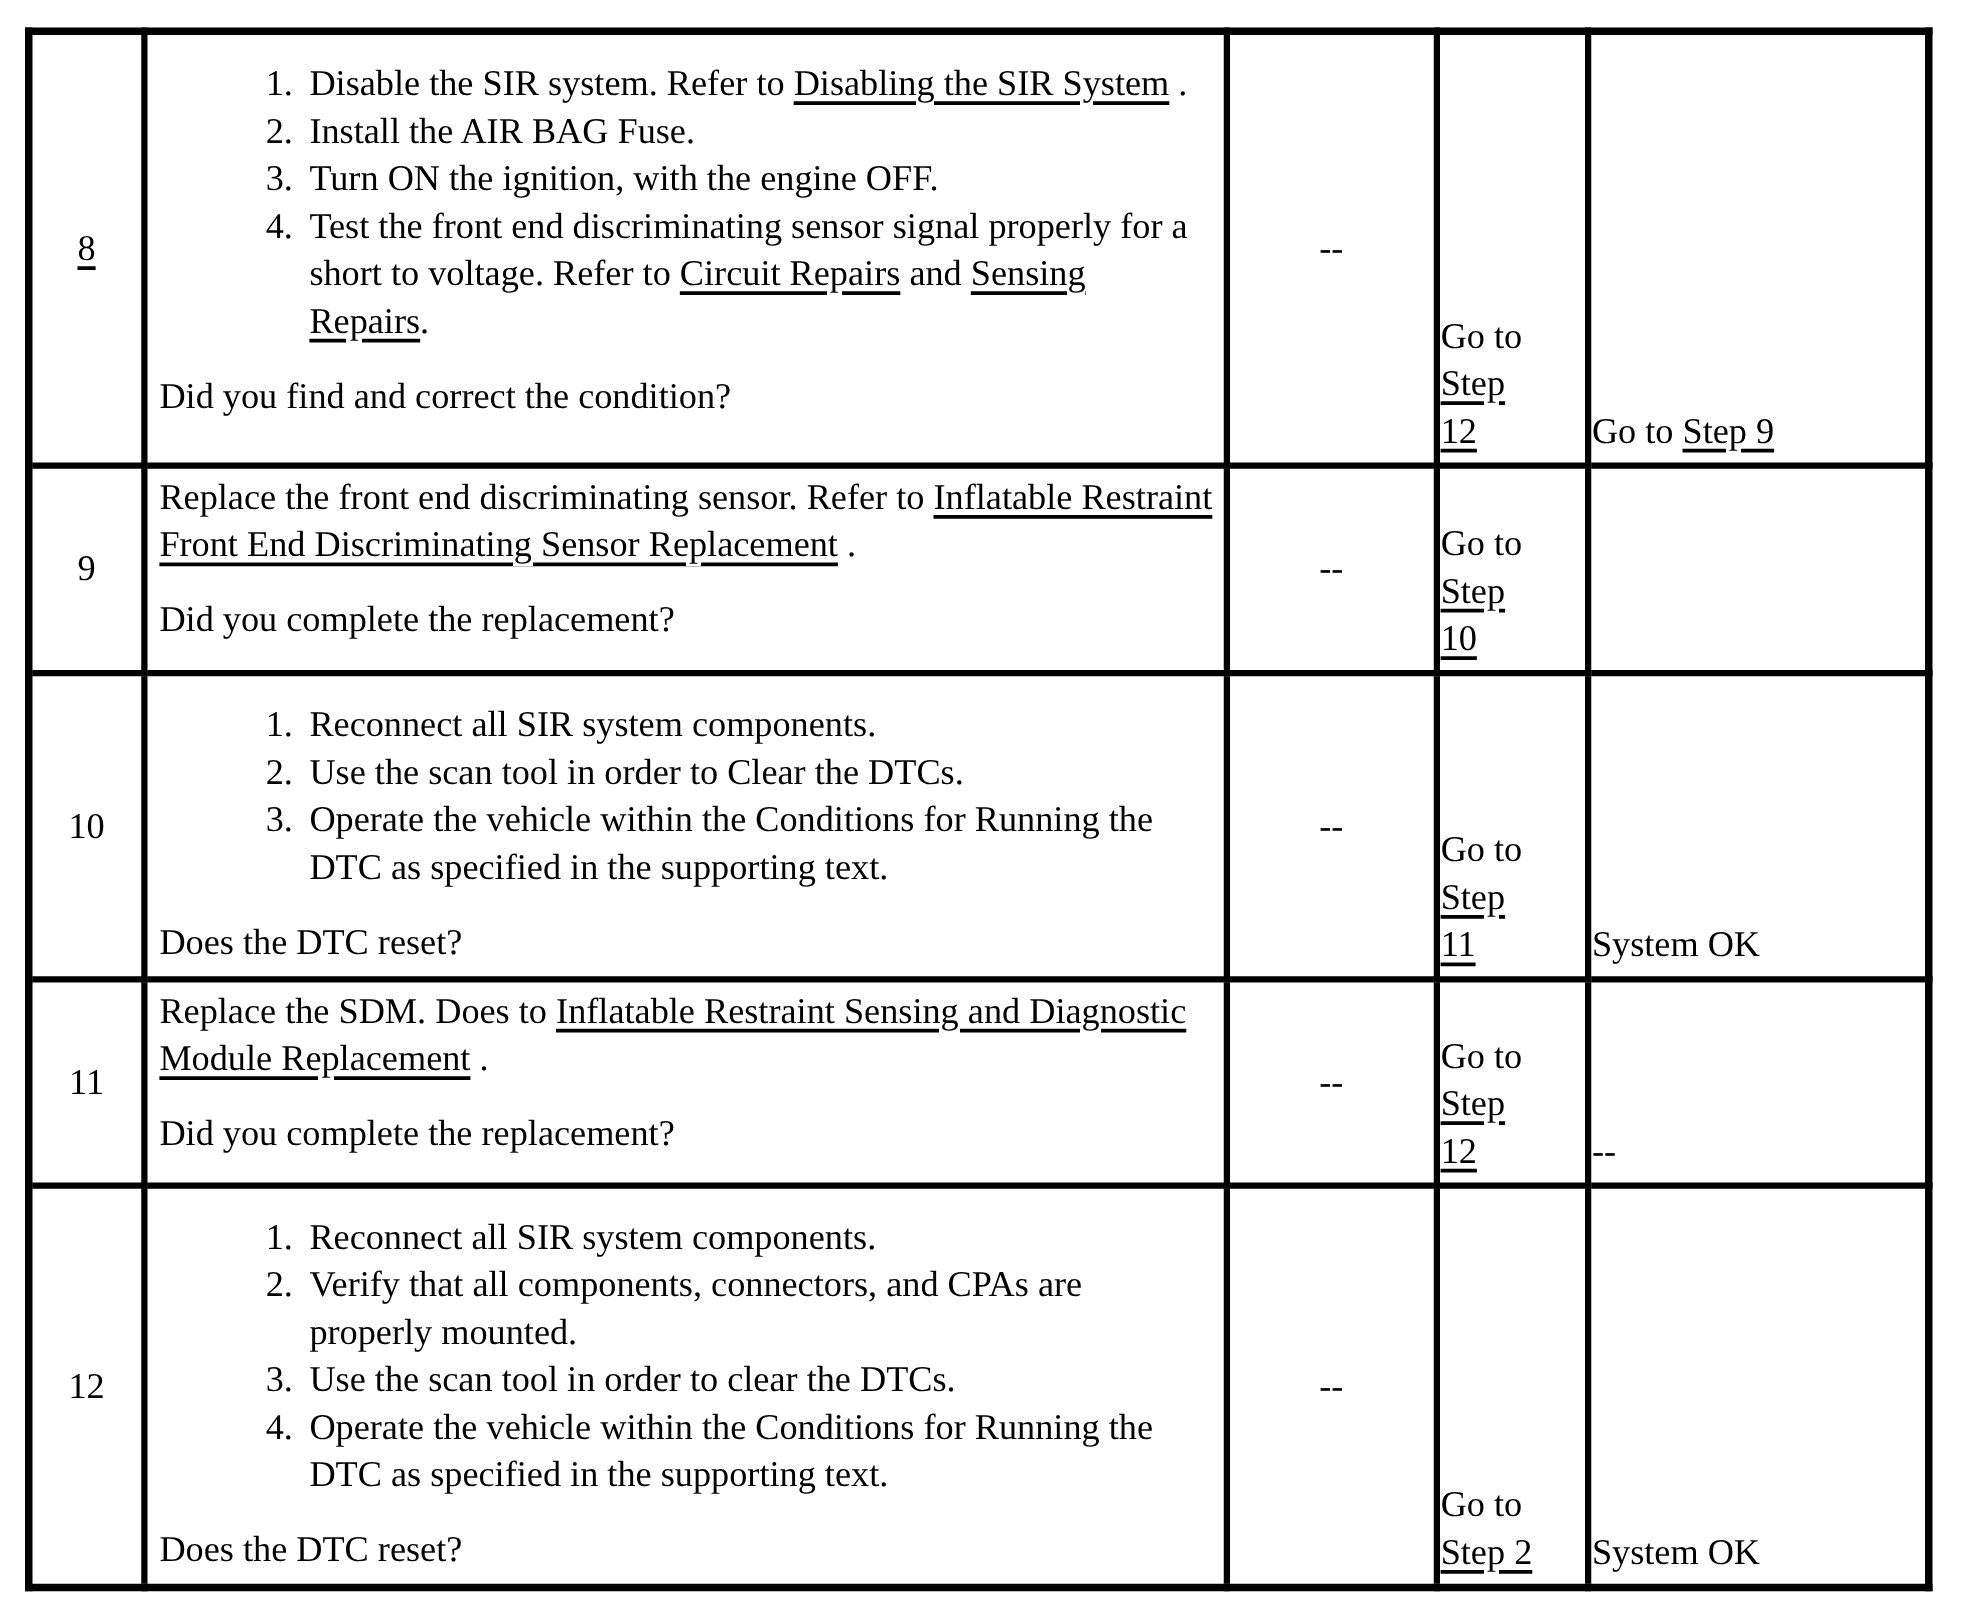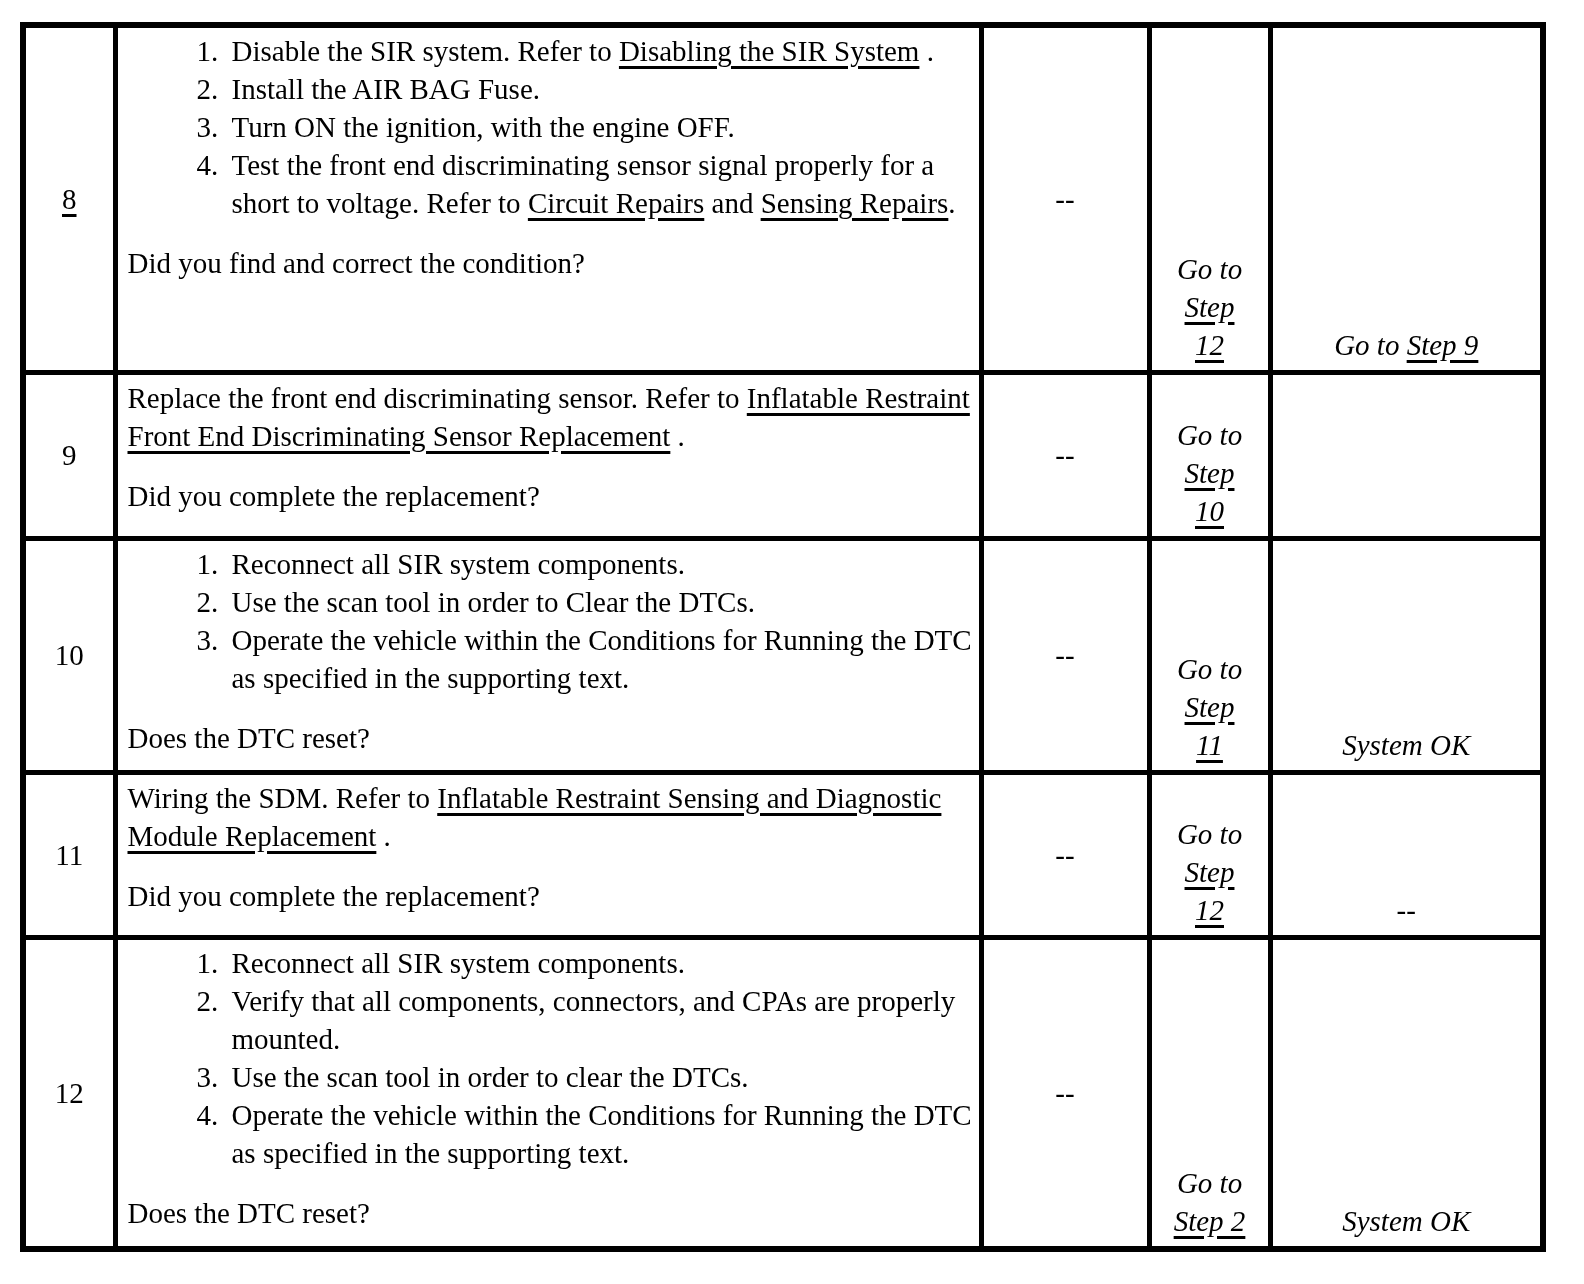--- a/index.html
+++ b/index.html
@@ -37,27 +37,25 @@
   }
   td.c-action {
     vertical-align: top;
     padding: 4px 6px 8px 10px;
   }
   td.c-value {
     text-align: center;
     vertical-align: middle;
   }
   td.c-yes, td.c-no {
-    text-align: center;
     vertical-align: bottom;
     padding-bottom: 6px;
-    font-style: italic;
   }
   ol.action-list {
-    margin: 0;
+    margin: 16px;
     padding: 0 0 0 98px;
   }
   ol.action-list li {
     padding-left: 6px;
   }
   p.action-para {
     margin: 0;
   }
   .question {
     margin-top: 22px;
@@ -133,21 +131,21 @@
           <td class="c-yes">
             <div>Go to</div>
             <div class="lnk">Step</div>
             <div class="lnk">11</div>
           </td>
           <td class="c-no"><span>System OK</span></td>
         </tr>
         <tr style="height: 165px;">
           <td class="c-step"><span>11</span></td>
           <td class="c-action">
-            <p class="action-para"><span>Wiring the SDM. Refer to </span><span class="lnk">Inflatable Restraint Sensing and Diagnostic Module Replacement</span><span> .</span></p>
+            <p class="action-para"><span>Replace the SDM. Does to </span><span class="lnk">Inflatable Restraint Sensing and Diagnostic Module Replacement</span><span> .</span></p>
             <div class="question">Did you complete the replacement?</div>
           </td>
           <td class="c-value">--</td>
           <td class="c-yes">
             <div>Go to</div>
             <div class="lnk">Step</div>
             <div class="lnk">12</div>
           </td>
           <td class="c-no"><span>--</span></td>
         </tr>

